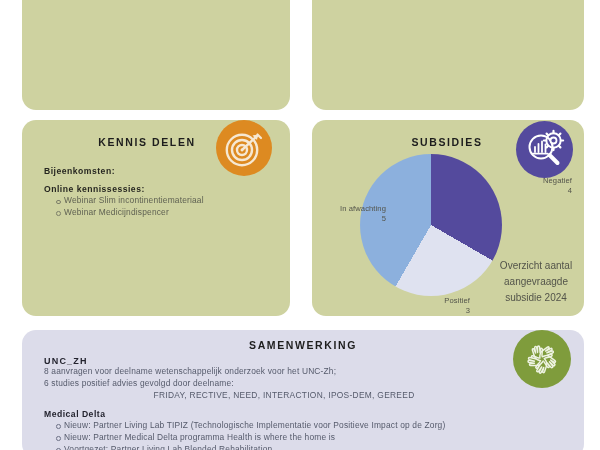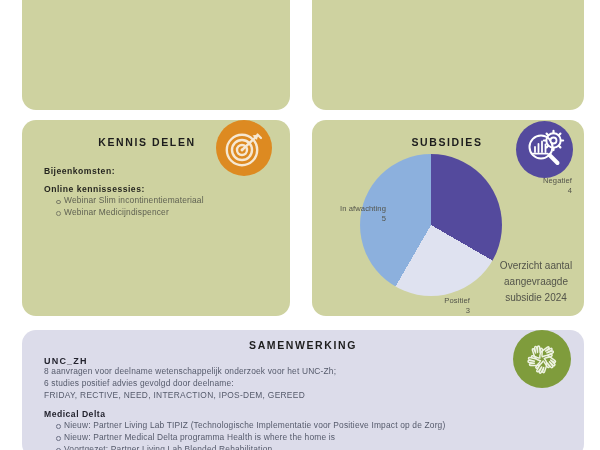--- a/index.html
+++ b/index.html
@@ -98,21 +98,21 @@
   #sub-caption {
     position: absolute; left: 178px; top: 138px; width: 92px;
     font-size: 10px; color: #53544a; text-align: center; line-height: 1.62;
   }
 
   
   #card-samen { left: 22px; top: 330px; width: 562px; height: 128px; }
   #samen-title { position: absolute; left: 0; top: 9px; width: 562px; }
   #samen-body  { position: absolute; left: 22px; top: 26px; width: 480px; }
   #unc-head { font-weight: bold; color: #23232e; font-size: 9px; letter-spacing: 1.2px; }
-  .caps { letter-spacing: .3px; }
+  .caps { letter-spacing: .3px; text-align: center; }
 </style>
 </head>
 <body>
 
 <div class="page">
 
   <div class="clip">
 
     <div class="card" id="card-top-left"></div>
 

